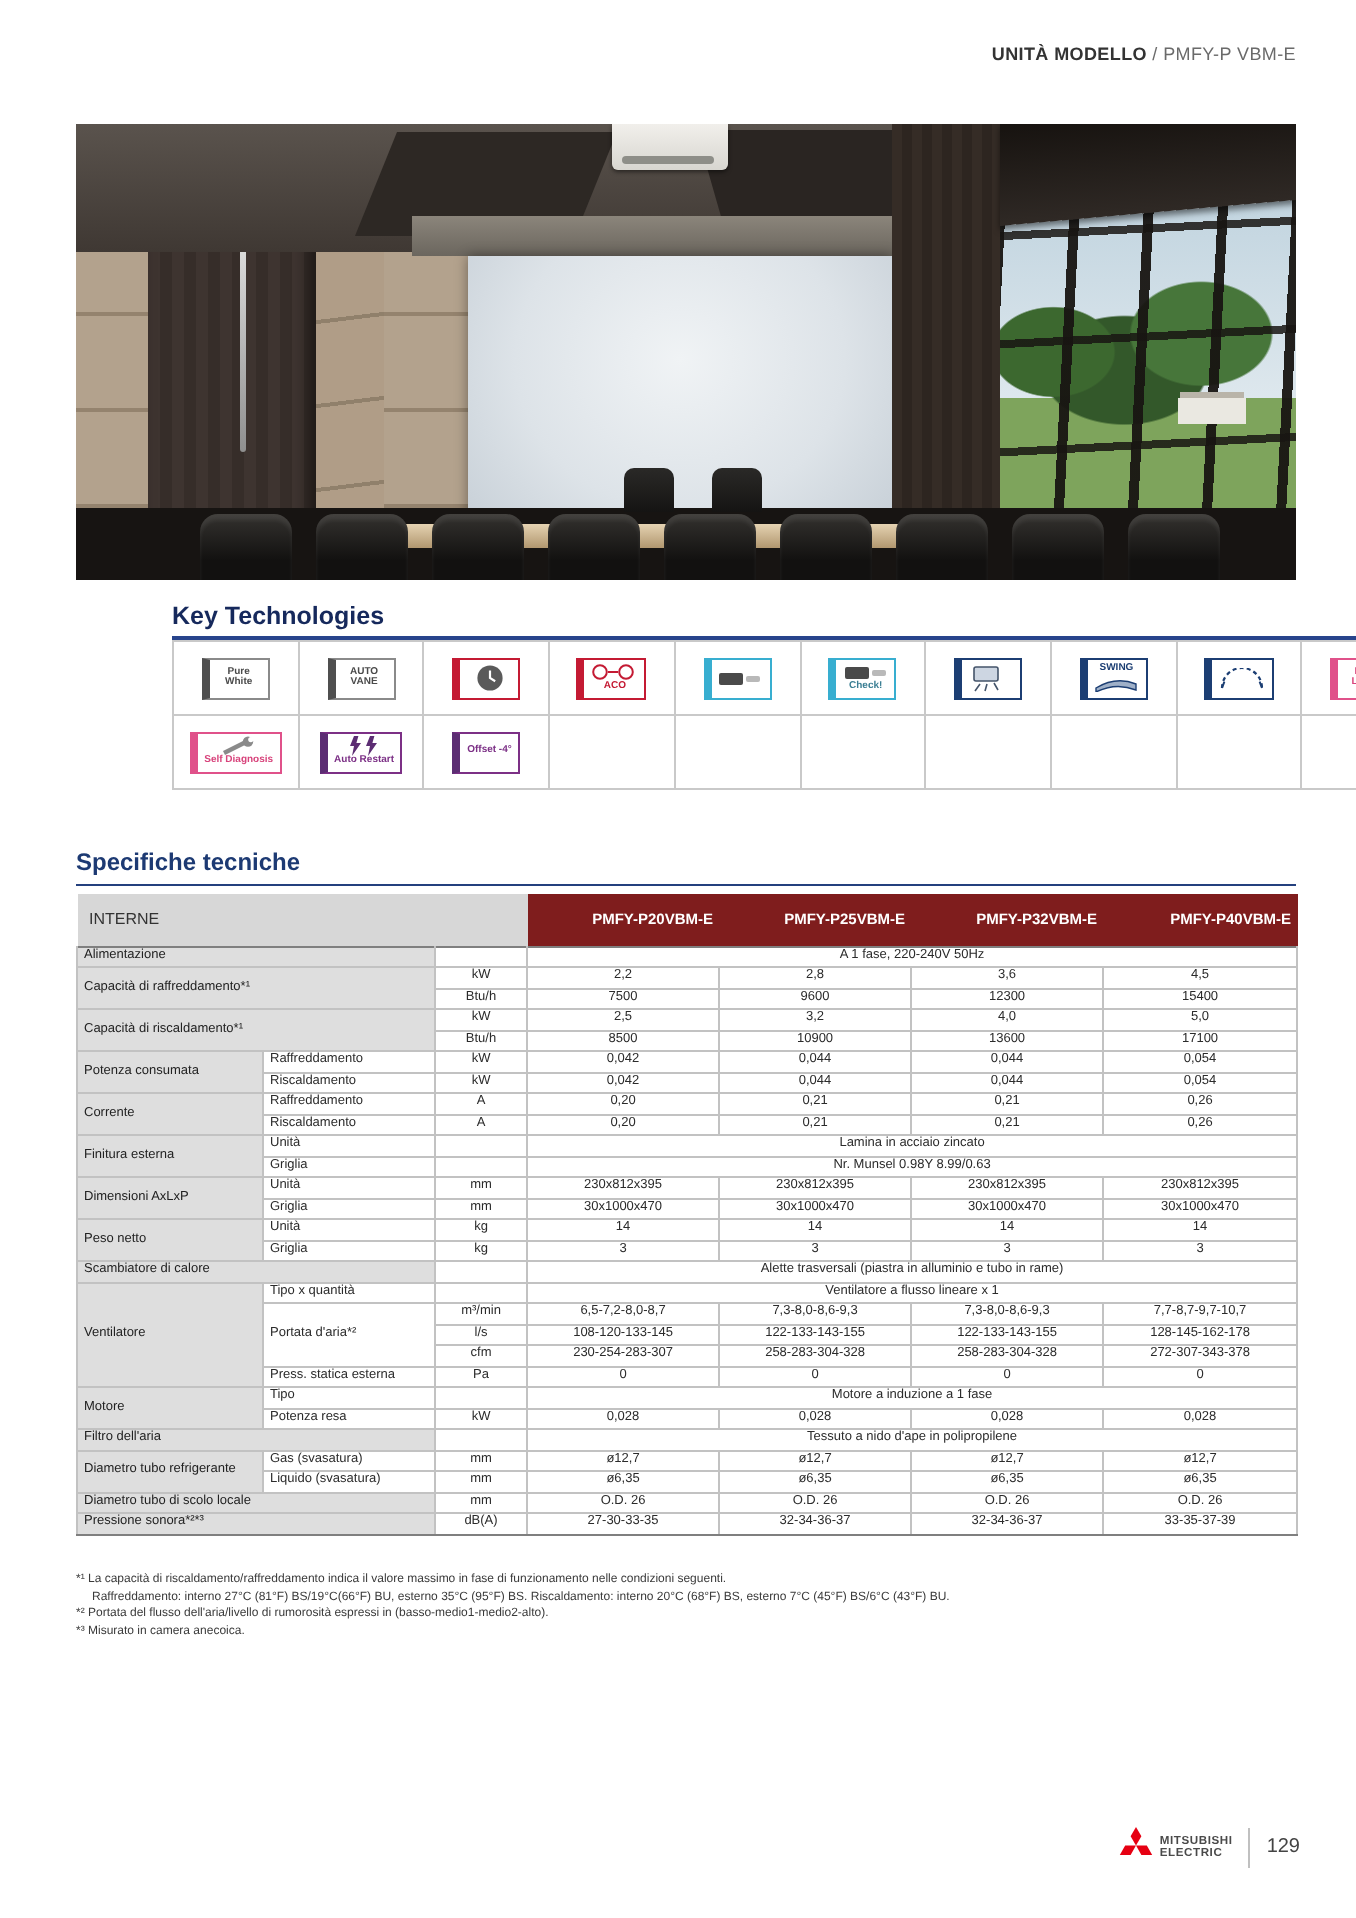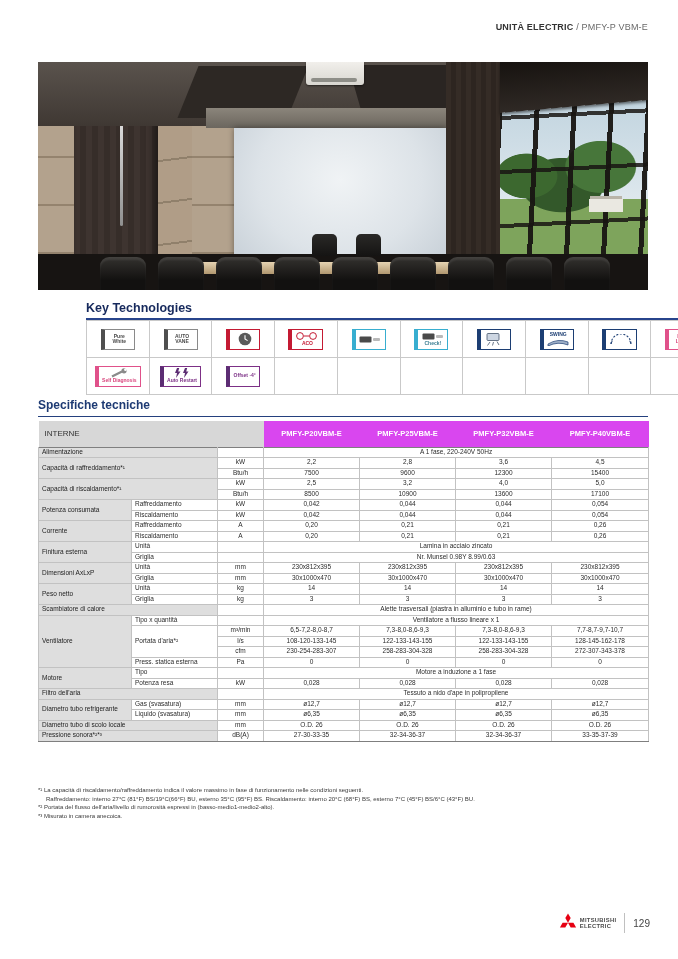--- a/index.html
+++ b/index.html
@@ -58,27 +58,27 @@
            font-size:5px; line-height:5.5px; font-weight:bold; text-align:center; }
   .sch-gray   { border-color:#8a8a8a; border-left-color:#4f4f4f; color:#4a4a4a; }
   .sch-red    { border-color:#c41a33; border-left-color:#c41a33; color:#c41a33; }
   .sch-cyan   { border-color:#38aed0; border-left-color:#38aed0; color:#3a7e93; }
   .sch-navy   { border-color:#1c3e73; border-left-color:#1c3e73; color:#1c3e73; }
   .sch-pink   { border-color:#e0518a; border-left-color:#e0518a; color:#d8447c; }
   .sch-purple { border-color:#7c3086; border-left-color:#5c2d73; color:#7c3086; }
   .badge svg { display:block; }
 
   
-  .spec { position:absolute; left:38px; top:398px; width:610px; }
+  .spec { position:absolute; left:38px; top:424px; width:610px; }
   .spec h2 { font-size:12px; font-weight:bold; color:#1d3a73; padding-bottom:4px; border-bottom:1px solid #24407e; margin-bottom:4px; }
   table.spec-table { width:610px; border-collapse:collapse; table-layout:fixed; font-size:6.5px; color:#2b2b2b; }
   .spec-table th, .spec-table td { border:1px solid #c2c2c2; height:10.5px; padding:0 3px; line-height:1.05; overflow:hidden; }
   .spec-table thead th { height:26px; border:none; }
   th.modello { background:#d7d7d7; color:#333; font-size:8px; font-weight:normal; text-align:left; padding-left:6px; border:1px solid #9a9a9a; }
-  th.model { background:#d946ef; color:#fff; font-size:7.5px; font-weight:bold; text-align:center; border-left:2px solid #fff; }
+  th.model { background:#7f1d1d; color:#fff; font-size:7.5px; font-weight:bold; text-align:right; border-left:2px solid #fff; }
   td.group { background:#dedede; text-align:left; color:#222; }
   td.sub { text-align:left; background:#fff; }
   td.unit { text-align:center; }
   td.val, td.spanv { text-align:center; }
   tr.sect td { border-top:1px solid #7f7f7f; }
   .spec-table tbody tr:last-child td { border-bottom:1px solid #7f7f7f; }
 
   
   .footnotes { position:absolute; left:38px; top:786px; width:610px; font-size:6px; line-height:8.5px; color:#3a3a3a; }
   .footnotes .indent { padding-left:8px; }
@@ -87,21 +87,21 @@
   .footer { position:absolute; right:28px; top:912px; display:flex; align-items:center; gap:8px; }
   .brand { display:flex; align-items:center; gap:3px; }
   .brand-text { font-size:5.8px; font-weight:bold; color:#4a4a4a; line-height:6px; letter-spacing:.3px; }
   .footer-divider { width:1px; height:20px; background:#c0c0c0; }
   .page-num { font-size:10px; color:#444; }
 </style>
 </head>
 <body>
 
 <div class="page-header">
-  <b>UNITÀ ELECTRIC</b><span> / </span><span>PMFY-P VBM-E</span>
+  <b>UNITÀ MODELLO</b><span> / </span><span>PMFY-P VBM-E</span>
 </div>
 
 <div class="photo">
   <div class="ph-left"></div>
   <div class="ph-door"></div>
   <div class="ph-handle"></div>
   <div class="ph-sidepanel"></div>
   <div class="ph-ceiling">
     <div class="ph-cpan-l"></div>
     <div class="ph-cpan-r"></div>

